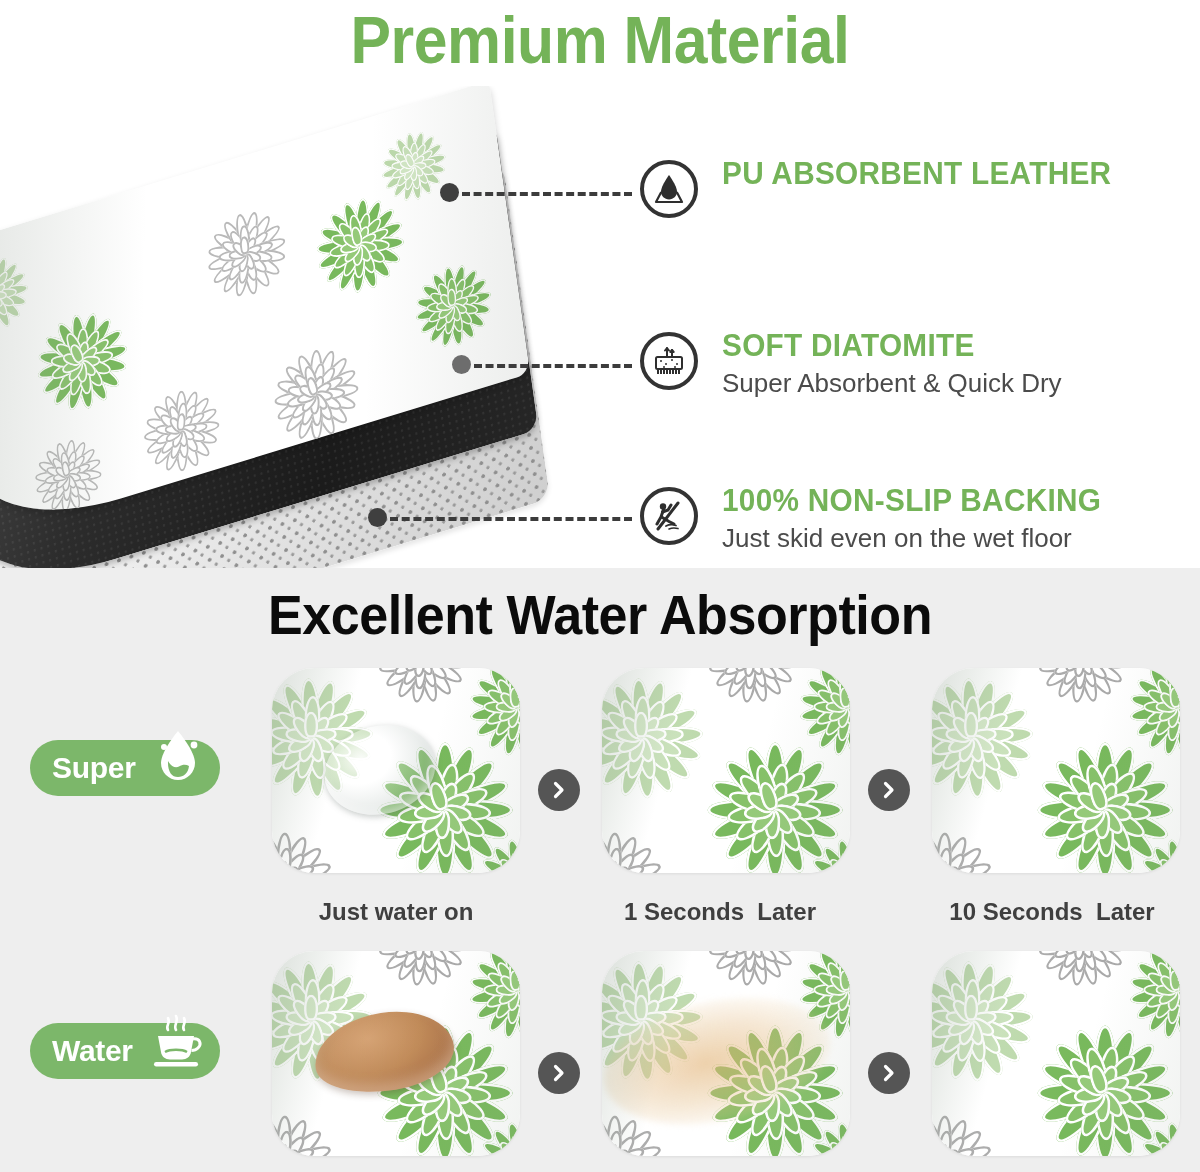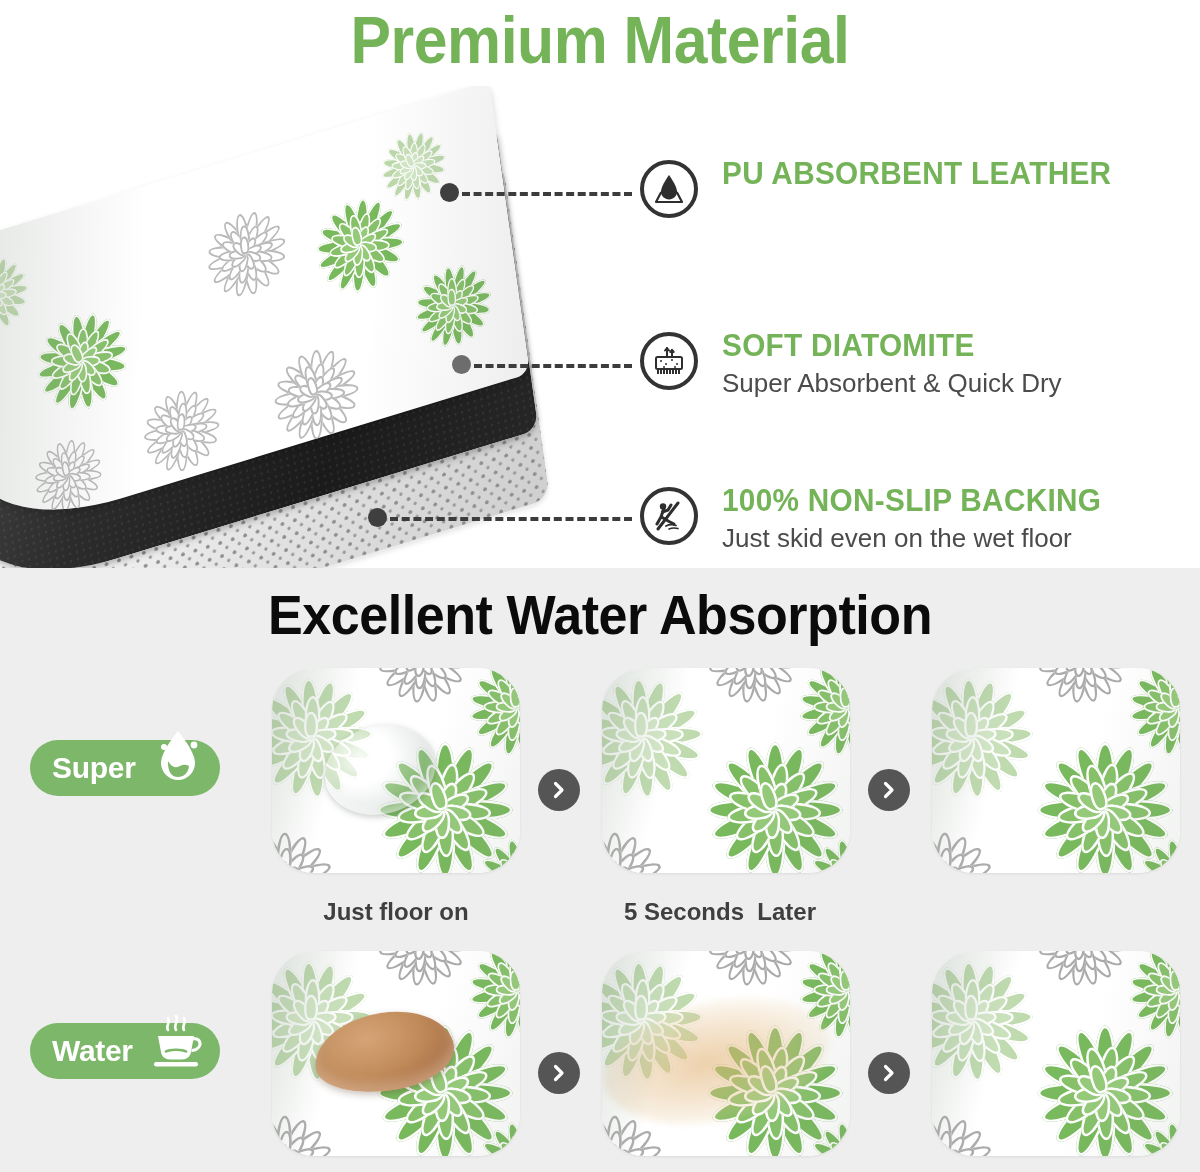--- a/index.html
+++ b/index.html
@@ -1176,22 +1176,23 @@
             <i class="r2" style="background: rgb(134, 193, 105); transform: rotate(343.308deg);"></i>
             <i class="r3" style="background: rgb(149, 202, 121); transform: rotate(22deg);"></i>
             <i class="r3" style="background: rgb(149, 202, 121); transform: rotate(262deg);"></i>
             <i class="r3" style="background: rgb(149, 202, 121); transform: rotate(302deg);"></i>
             <i class="r3" style="background: rgb(149, 202, 121); transform: rotate(342deg);"></i>
           </div>
         </div>
       <div class="tshade"></div>
     </div>
 
-    <div class="caption" style="left:266px;top:330px;">Just floor on</div>
-    <div class="caption" style="left:590px;top:330px;">5 Seconds  Later</div>
+    <div class="caption" style="left:266px;top:330px;">Just water on</div>
+    <div class="caption" style="left:590px;top:330px;">1 Seconds  Later</div>
+    <div class="caption" style="left:922px;top:330px;">10 Seconds  Later</div>
 
     <div class="badge" style="top:455px;">
       <span class="blabel">Water</span>
       <span class="bicon">
         <svg width="58" height="72" viewBox="0 0 58 72" style="display:block;margin-top:-14px;">
           <g stroke="#ffffff" stroke-width="2.6" fill="none" stroke-linecap="round">
             <path d="M20 22 C17 18 23 15 20 10"></path>
             <path d="M28 22 C25 17 31 14 28 8"></path>
             <path d="M36 22 C33 18 39 15 36 10"></path>
           </g>

